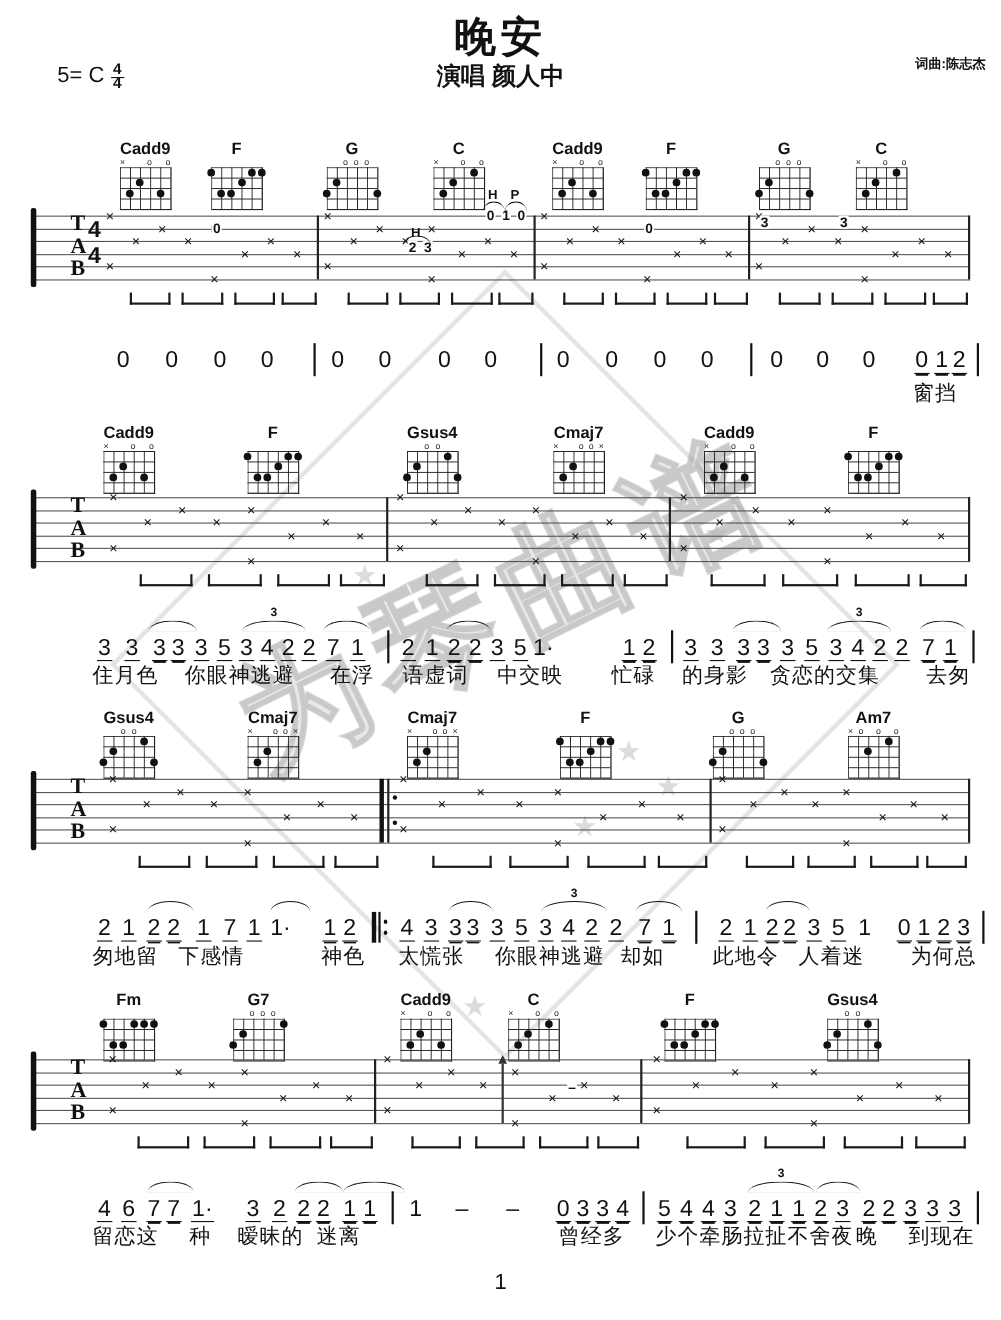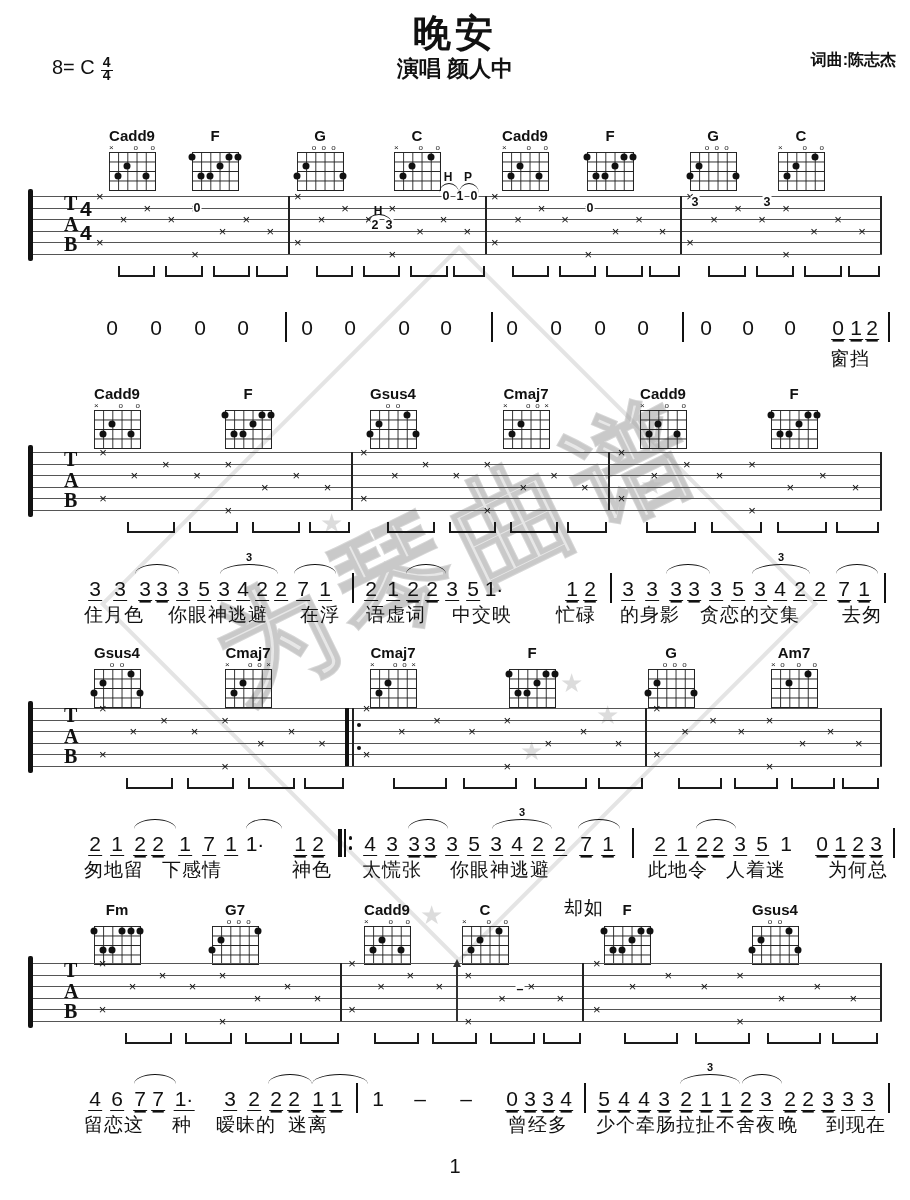--- a/index.html
+++ b/index.html
@@ -3,21 +3,21 @@
 <meta charset="utf-8">
 <style>
   html,body{margin:0;padding:0;}
   body{width:910px;height:1200px;background:#fff;position:relative;overflow:hidden;
        font-family:"Liberation Sans",sans-serif;color:#111;}
   #sheet{position:absolute;inset:0;}
   .abs{position:absolute;}
   
   .title{left:0;right:0;top:8px;text-align:center;font-size:38px;font-weight:bold;letter-spacing:4px;}
   .subtitle{left:0;right:0;top:54px;text-align:center;font-size:22px;font-weight:bold;}
-  .credit{right:14px;top:50px;font-size:16px;font-weight:bold;}
+  .credit{right:14px;top:50px;font-size:12px;font-weight:bold;}
   .keysig{left:52px;top:56px;font-size:20px;}
   .frac{display:inline-block;vertical-align:middle;text-align:center;font-size:14px;font-weight:bold;line-height:13px;margin-left:6px;}
   .frac .t{border-bottom:1.5px solid #111;padding:0 2px;}
   
   #wm{pointer-events:none;}
   .wm-text{left:70px;top:470px;width:780px;text-align:center;font-size:118px;font-weight:bold;letter-spacing:14px;
            color:rgba(175,175,175,0.30);-webkit-text-stroke:2px rgba(165,165,165,0.45);
            transform:rotate(-26deg);transform-origin:center;}
   .wm-diamond{left:205px;top:350px;width:500px;height:500px;border:4px solid rgba(185,185,185,0.38);transform:rotate(45deg);}
   .wm-star{color:rgba(185,185,185,0.5);font-size:26px;}
@@ -70,21 +70,21 @@
       <div class="abs wm-star" style="left: 520px; top: 736px;">★</div>
       <div class="abs wm-star" style="left: 320px; top: 508px;">★</div>
       <div class="abs wm-star" style="left: 640px; top: 470px;">★</div>
       <div class="abs wm-star" style="left: 420px; top: 900px;">★</div>
     </div>
 
   <div class="abs subtitle">演唱 颜人中</div>
   <div class="abs title">晚安</div>
   <div class="abs credit">词曲:陈志杰</div>
   <div class="abs keysig">
-    <span>8= C</span><span class="frac"><span class="t">4</span><br><span>4</span></span>
+    <span>5= C</span><span class="frac"><span class="t">4</span><br><span>4</span></span>
   </div>
 
   <div id="score">
       <div class="abs chord" style="left: 104px; top: 128px;">
         <div class="cname">Cadd9</div>
         <div class="marks">
           <span>×</span>
           <span>&nbsp;</span>
           <span>&nbsp;</span>
           <span>o</span>
@@ -745,21 +745,21 @@
       <div class="abs arc" style="left: 408px; top: 819px; width: 40px;"></div>
       <div class="abs arc" style="left: 492px; top: 819px; width: 60px;"></div>
       <div class="abs arclabel" style="left: 522px; top: 806px;">3</div>
       <div class="abs arc" style="left: 578px; top: 819px; width: 42px;"></div>
       <div class="abs arc" style="left: 696px; top: 819px; width: 40px;"></div>
       <div class="abs lyric" style="left: 84px; top: 859px;">匆地留</div>
       <div class="abs lyric" style="left: 162px; top: 859px;">下感情</div>
       <div class="abs lyric" style="left: 292px; top: 859px;">神色</div>
       <div class="abs lyric" style="left: 362px; top: 859px;">太慌张</div>
       <div class="abs lyric" style="left: 450px; top: 859px;">你眼神逃避</div>
-      <div class="abs lyric" style="left: 564px; top: 859px; margin-top: 38px;">却如</div>
+      <div class="abs lyric" style="left: 564px; top: 859px;">却如</div>
       <div class="abs lyric" style="left: 648px; top: 859px;">此地令</div>
       <div class="abs lyric" style="left: 726px; top: 859px;">人着迷</div>
       <div class="abs lyric" style="left: 828px; top: 859px;">为何总</div>
       <div class="abs chord" style="left: 89px; top: 902px;">
         <div class="cname">Fm</div>
         <div class="marks">
           <span>&nbsp;</span>
           <span>&nbsp;</span>
           <span>&nbsp;</span>
           <span>&nbsp;</span>

